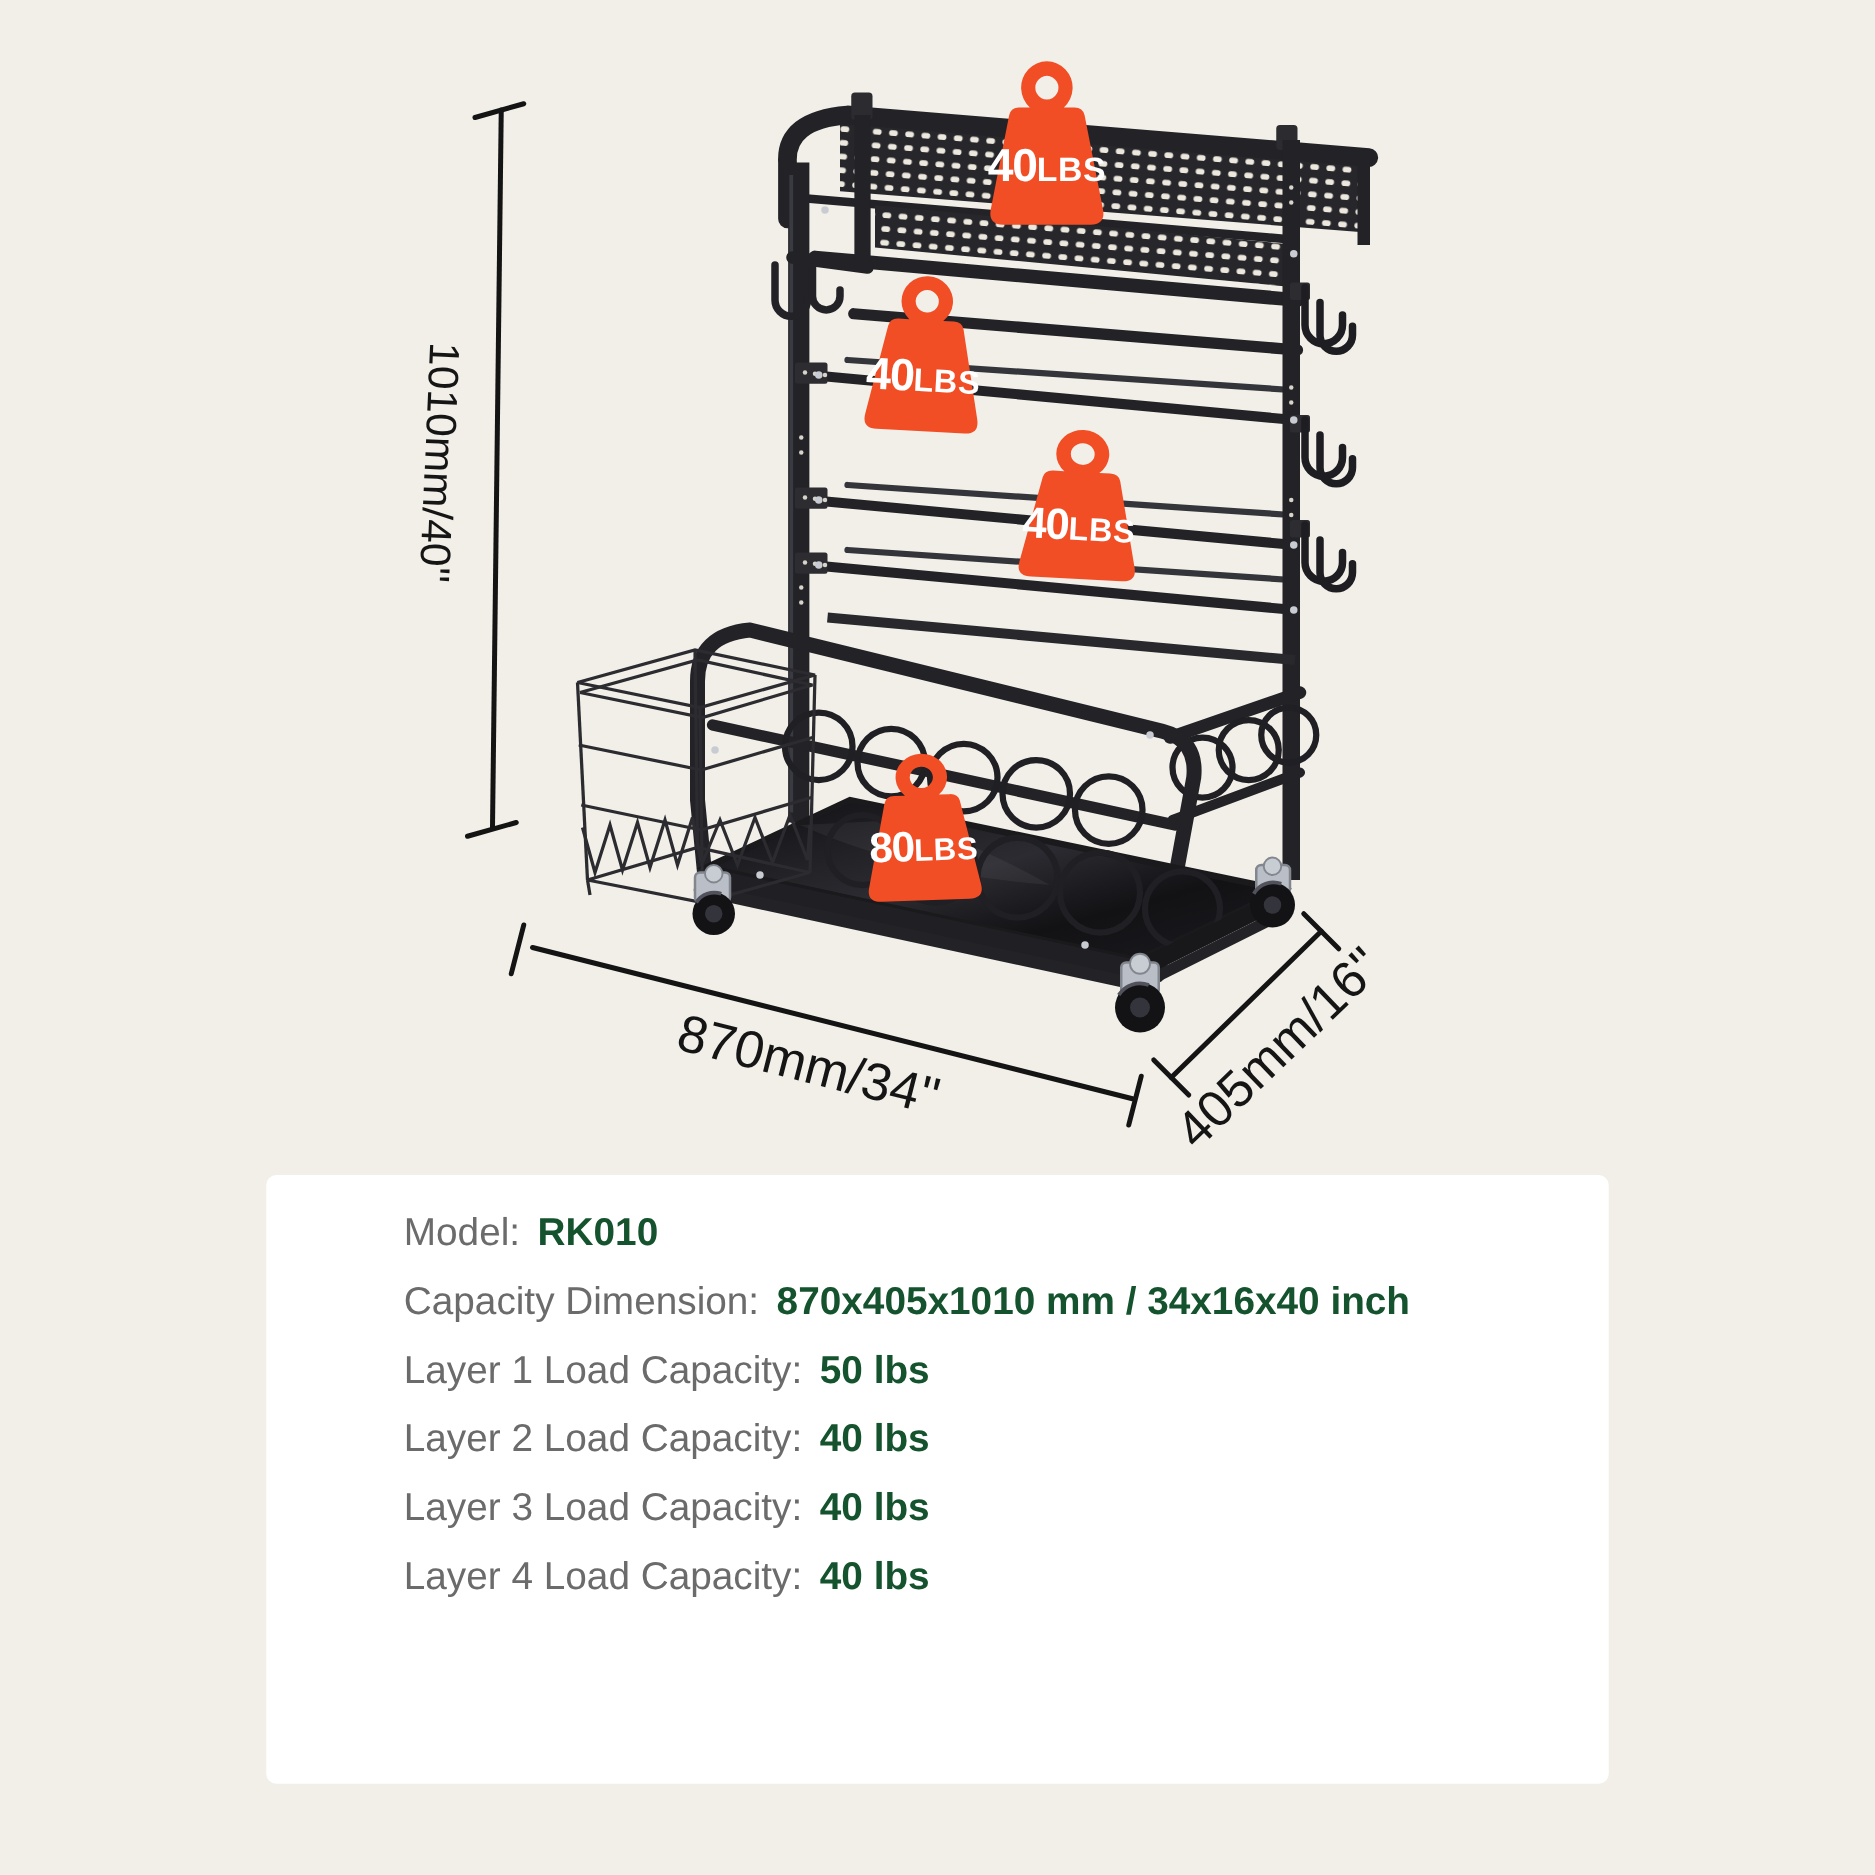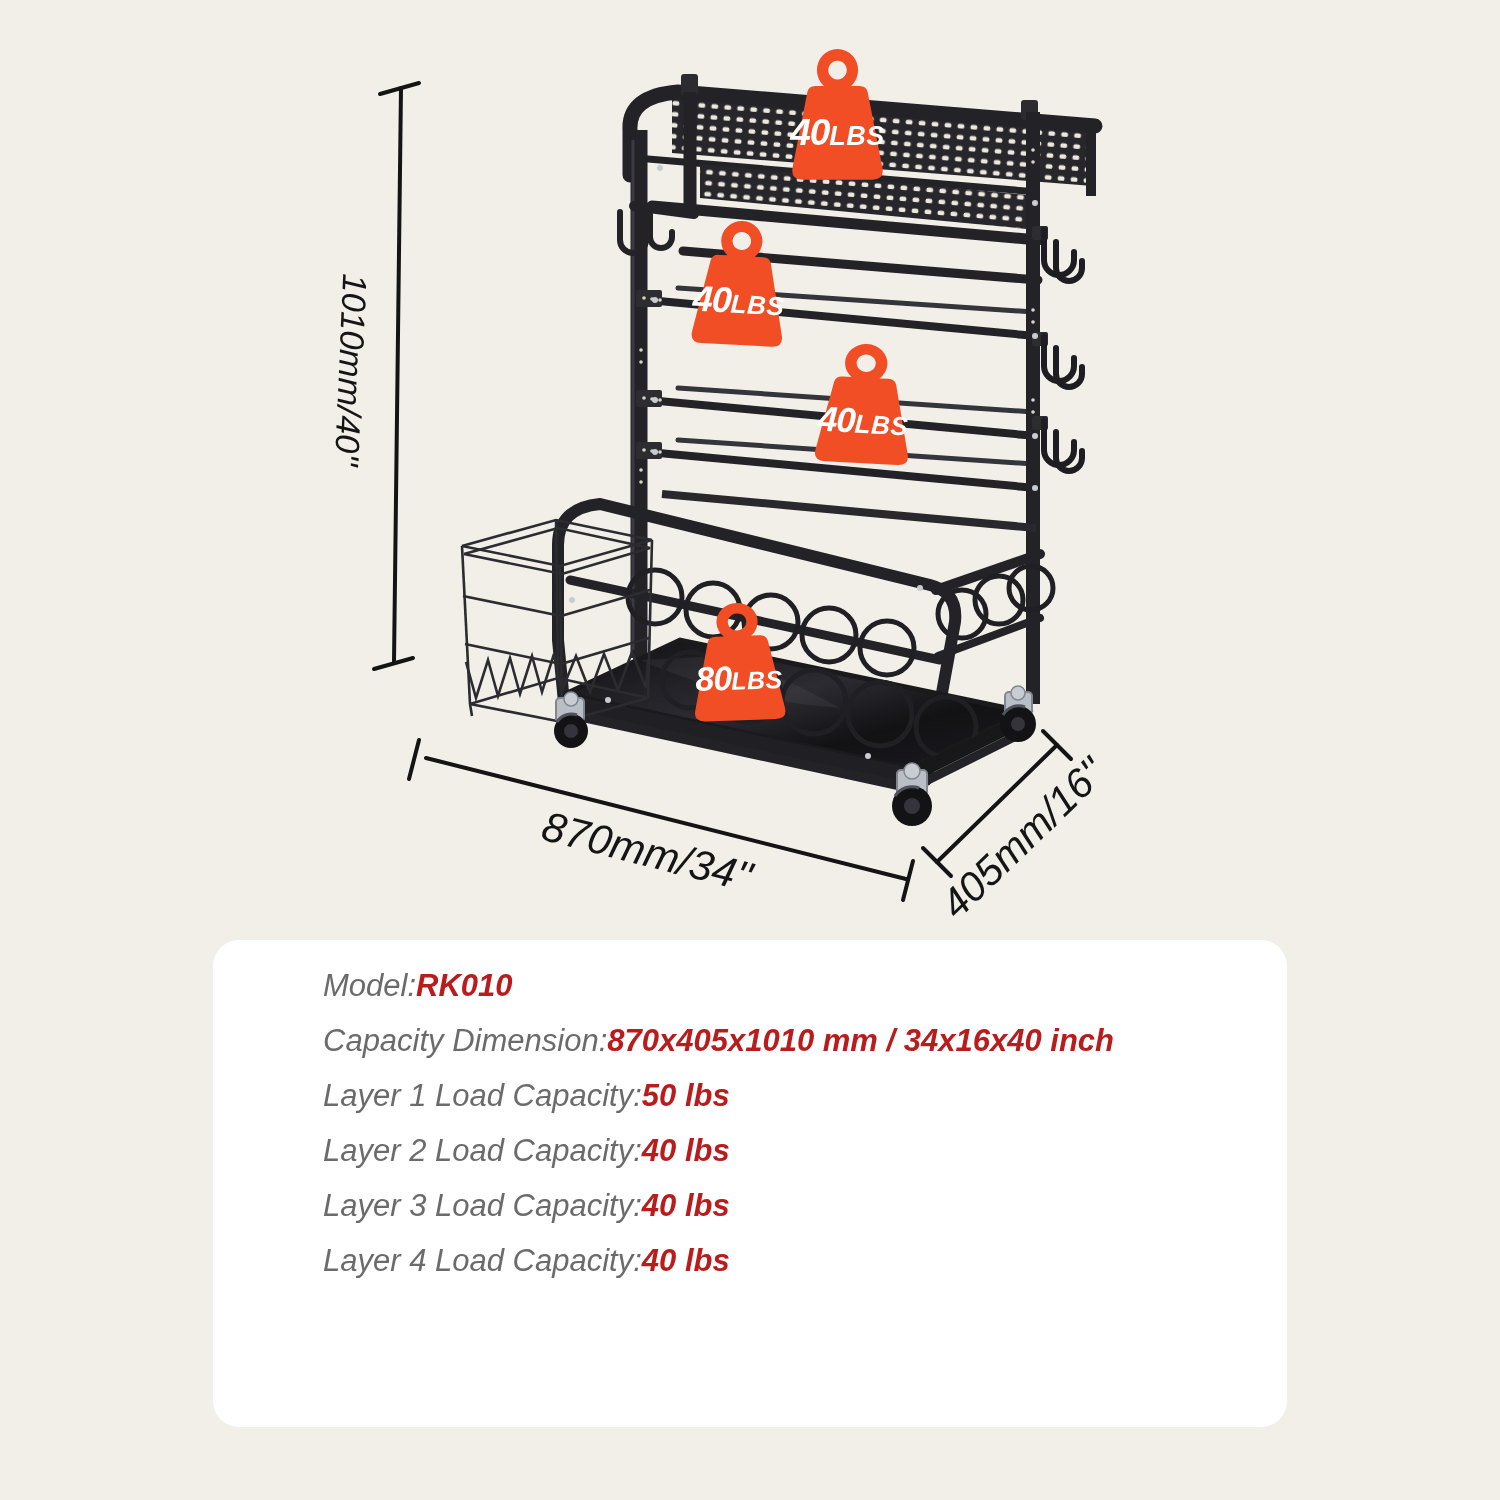--- a/index.html
+++ b/index.html
@@ -3,21 +3,21 @@
 <meta charset="utf-8">
 <style>
   html,body{margin:0;padding:0;}
   body{
     width:1500px;height:1500px;
     background:#f2efe8;
     font-family:"Liberation Sans", sans-serif;
     position:relative;
     overflow:hidden;
   }
-  .stage{position:absolute;inset:0;width:1200px;height:1500px;font-style:italic;}
+  .stage{position:absolute;inset:0;width:1200px;height:1500px;}
   #rack-svg{position:absolute;left:0;top:0;z-index:1;}
 
   
   .badge{position:absolute;z-index:3;transform:rotate(var(--rot,0deg));}
   .badge svg{position:absolute;inset:0;width:100%;height:100%;}
   .badge-text{
     position:absolute;left:0;right:0;top:62%;
     transform:translateY(-50%);
     text-align:center;color:#ffffff;font-weight:bold;white-space:nowrap;
   }
@@ -30,27 +30,27 @@
     white-space:nowrap;font-weight:normal;
   }
   .dim-height{left:221px;top:344px;width:260px;font-size:34px;line-height:52px;transform:rotate(92.5deg);}
   .dim-width{left:507px;top:824px;width:280px;font-size:42px;line-height:56px;transform:rotate(14.3deg);}
   .dim-depth{left:883px;top:810px;width:280px;font-size:41px;line-height:56px;transform:rotate(-44deg);}
 
   
   .spec-card{
     position:absolute;z-index:2;
     left:213px;top:940px;width:1074px;height:487px;
-    background:#ffffff;border-radius:26px;
+    background:#ffffff;border-radius:8px;
     box-sizing:border-box;
     padding:28px 0 0 110px;
   }
   .spec-row{display:flex;align-items:baseline;height:55px;font-size:31px;}
   .spec-label{color:#6b6b6b;}
-  .spec-value{color:#b91c1c;font-weight:bold;margin-left:0;}
+  .spec-value{color:#14532d;font-weight:bold;margin-left:14px;}
 </style>
 </head>
 <body>
 
 <div class="stage">
 
   <svg id="rack-svg" width="1500" height="1500" viewBox="0 0 1500 1500" aria-hidden="true">
     <defs>
       <pattern id="mesh" patternUnits="userSpaceOnUse" width="13" height="11" patternTransform="rotate(4.6)">
         <rect x="2.5" y="2.5" width="7" height="4.6" rx="2.2" fill="#ece8de"></rect>

